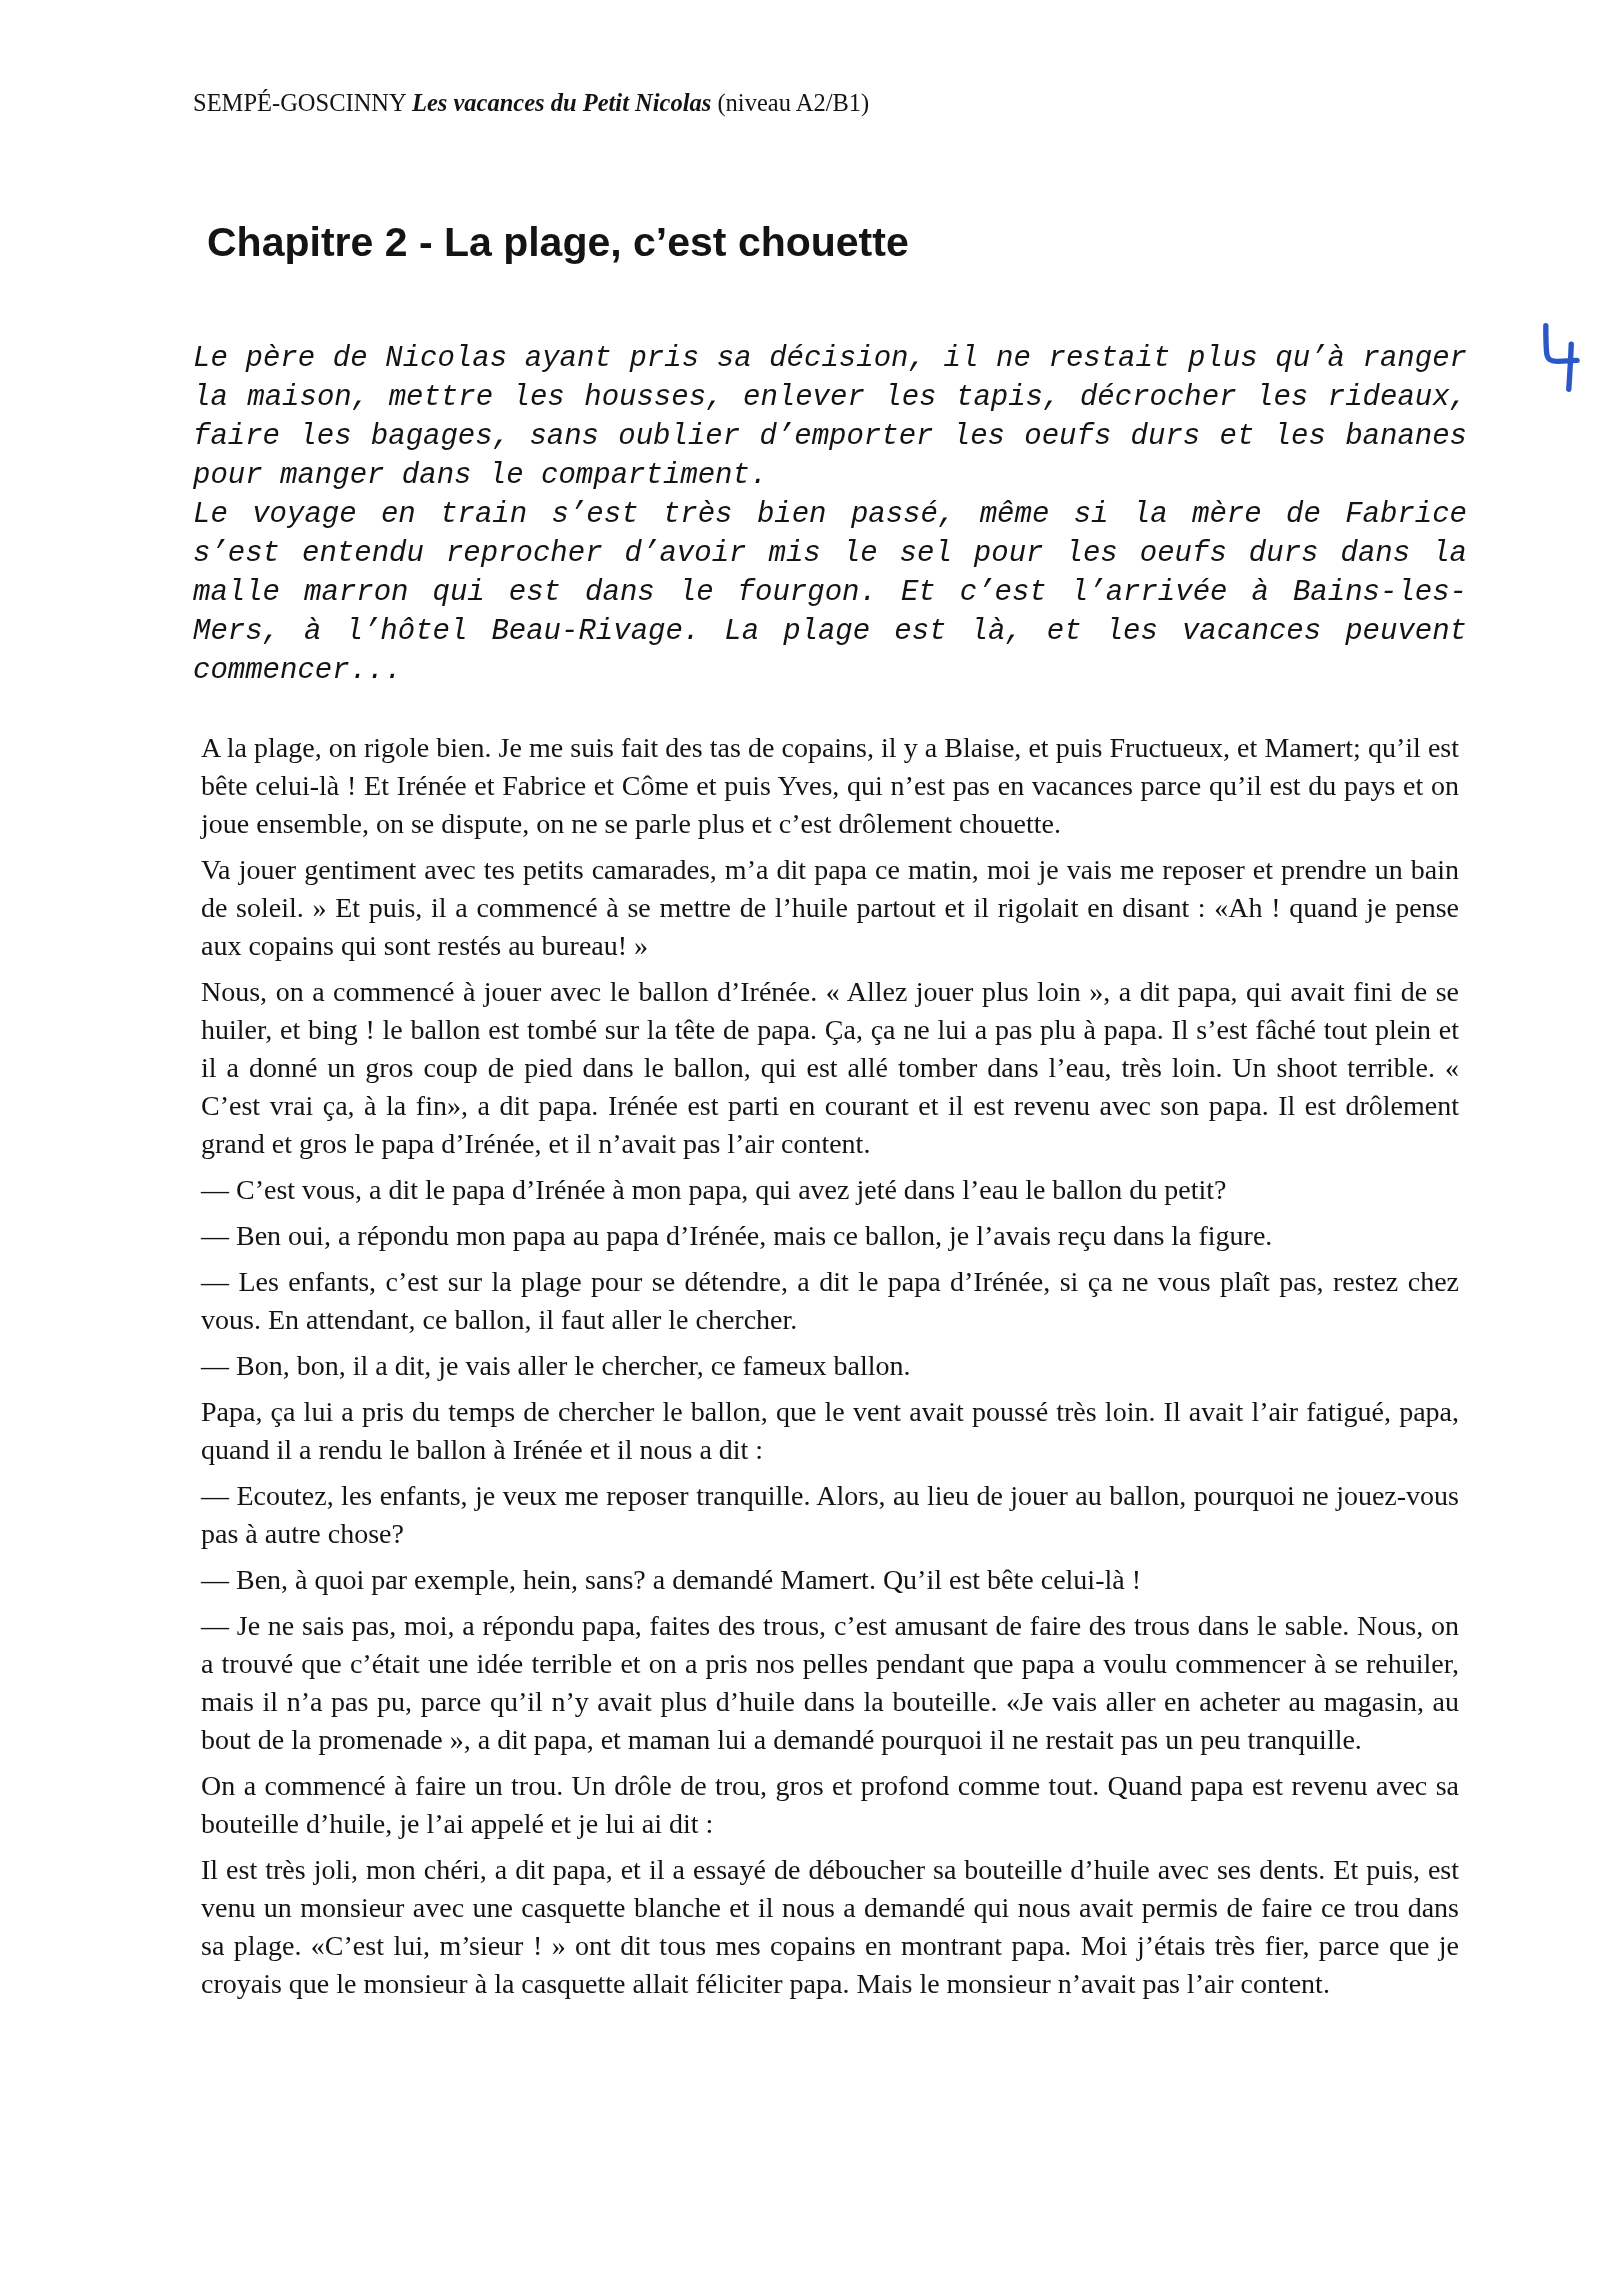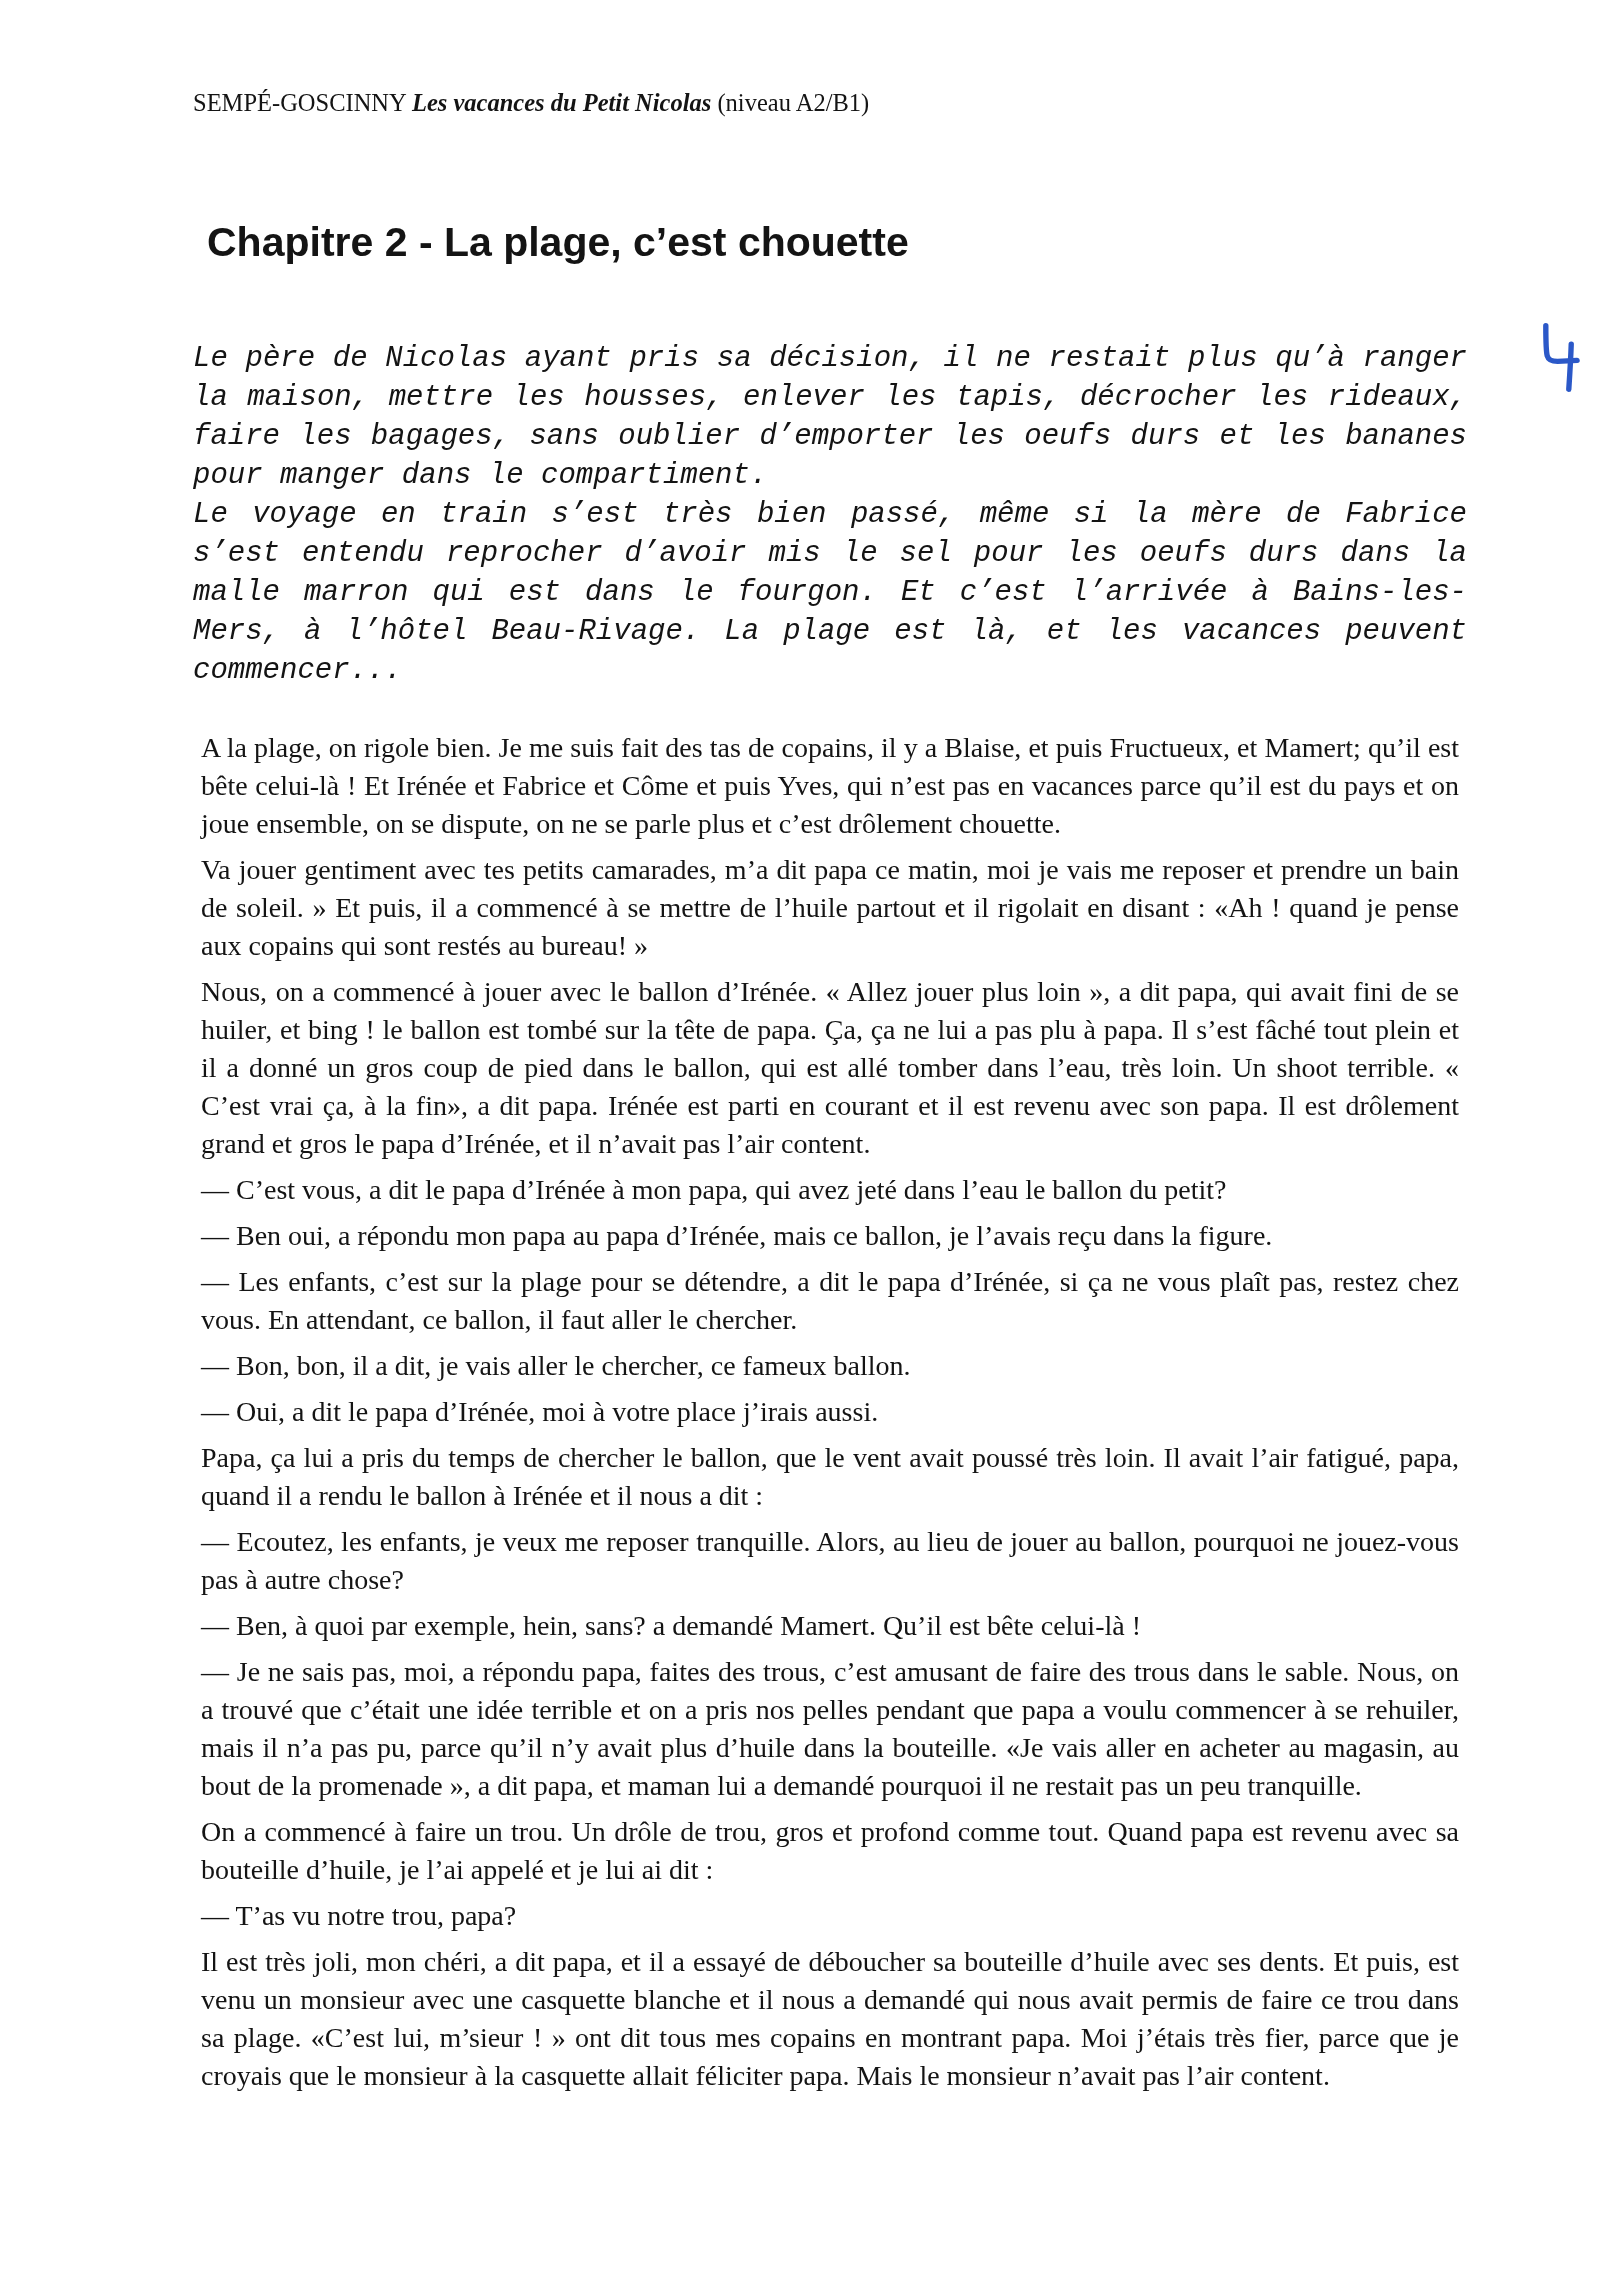--- a/index.html
+++ b/index.html
@@ -92,33 +92,31 @@
 
         <p>— C’est vous, a dit le papa d’Irénée à mon papa, qui avez jeté dans l’eau le ballon du petit?</p>
 
         <p>— Ben oui, a répondu mon papa au papa d’Irénée, mais ce ballon, je l’avais reçu dans la figure.</p>
 
         <p>— Les enfants, c’est sur la plage pour se détendre, a dit le papa d’Irénée, si ça ne vous plaît pas, restez chez vous. En attendant, ce ballon, il faut aller le chercher.</p>
 
 
         <p>— Bon, bon, il a dit, je vais aller le chercher, ce fameux ballon.</p>
 
-        <p>— Oui, a dit le papa d’Irénée, moi à votre place j’irais aussi.</p>
 
         <p>Papa, ça lui a pris du temps de chercher le ballon, que le vent avait poussé très loin. Il avait l’air fatigué, papa, quand il a rendu le ballon à Irénée et il nous a dit :</p>
 
         <p>— Ecoutez, les enfants, je veux me reposer tranquille. Alors, au lieu de jouer au ballon, pourquoi ne jouez-vous pas à autre chose?</p>
 
         <p>— Ben, à quoi par exemple, hein, sans? a demandé Mamert. Qu’il est bête celui-là !</p>
 
         <p>— Je ne sais pas, moi, a répondu papa, faites des trous, c’est amusant de faire des trous dans le sable. Nous, on a trouvé que c’était une idée terrible et on a pris nos pelles pendant que papa a voulu commencer à se rehuiler, mais il n’a pas pu, parce qu’il n’y avait plus d’huile dans la bouteille. «Je vais aller en acheter au magasin, au bout de la promenade », a dit papa, et maman lui a demandé pourquoi il ne restait pas un peu tranquille.</p>
 
         <p>On a commencé à faire un trou. Un drôle de trou, gros et profond comme tout. Quand papa est revenu avec sa bouteille d’huile, je l’ai appelé et je lui ai dit :</p>
 
-        <p>— T’as vu notre trou, papa?</p>
 
         <p>Il est très joli, mon chéri, a dit papa, et il a essayé de déboucher sa bouteille d’huile avec ses dents. Et puis, est venu un monsieur avec une casquette blanche et il nous a demandé qui nous avait permis de faire ce trou dans sa plage. «C’est lui, m’sieur ! » ont dit tous mes copains en montrant papa. Moi j’étais très fier, parce que je croyais que le monsieur à la casquette allait féliciter papa. Mais le monsieur n’avait pas l’air content.</p>
       </div>
 
   </div>
 
   <svg class="handwritten-mark" viewBox="0 0 70 90" xmlns="http://www.w3.org/2000/svg" aria-label="handwritten numeral 4">
     <g fill="none" stroke="#2b58c8" stroke-width="5.5" stroke-linecap="round" stroke-linejoin="round">
       <path d="M 21 14 C 21 28 21 40 22.5 45 C 24 50 28 50.5 33 50.5 L 53 49.5"></path>
       <path d="M 47 33 C 46.5 48 45.5 64 44.5 79"></path>

